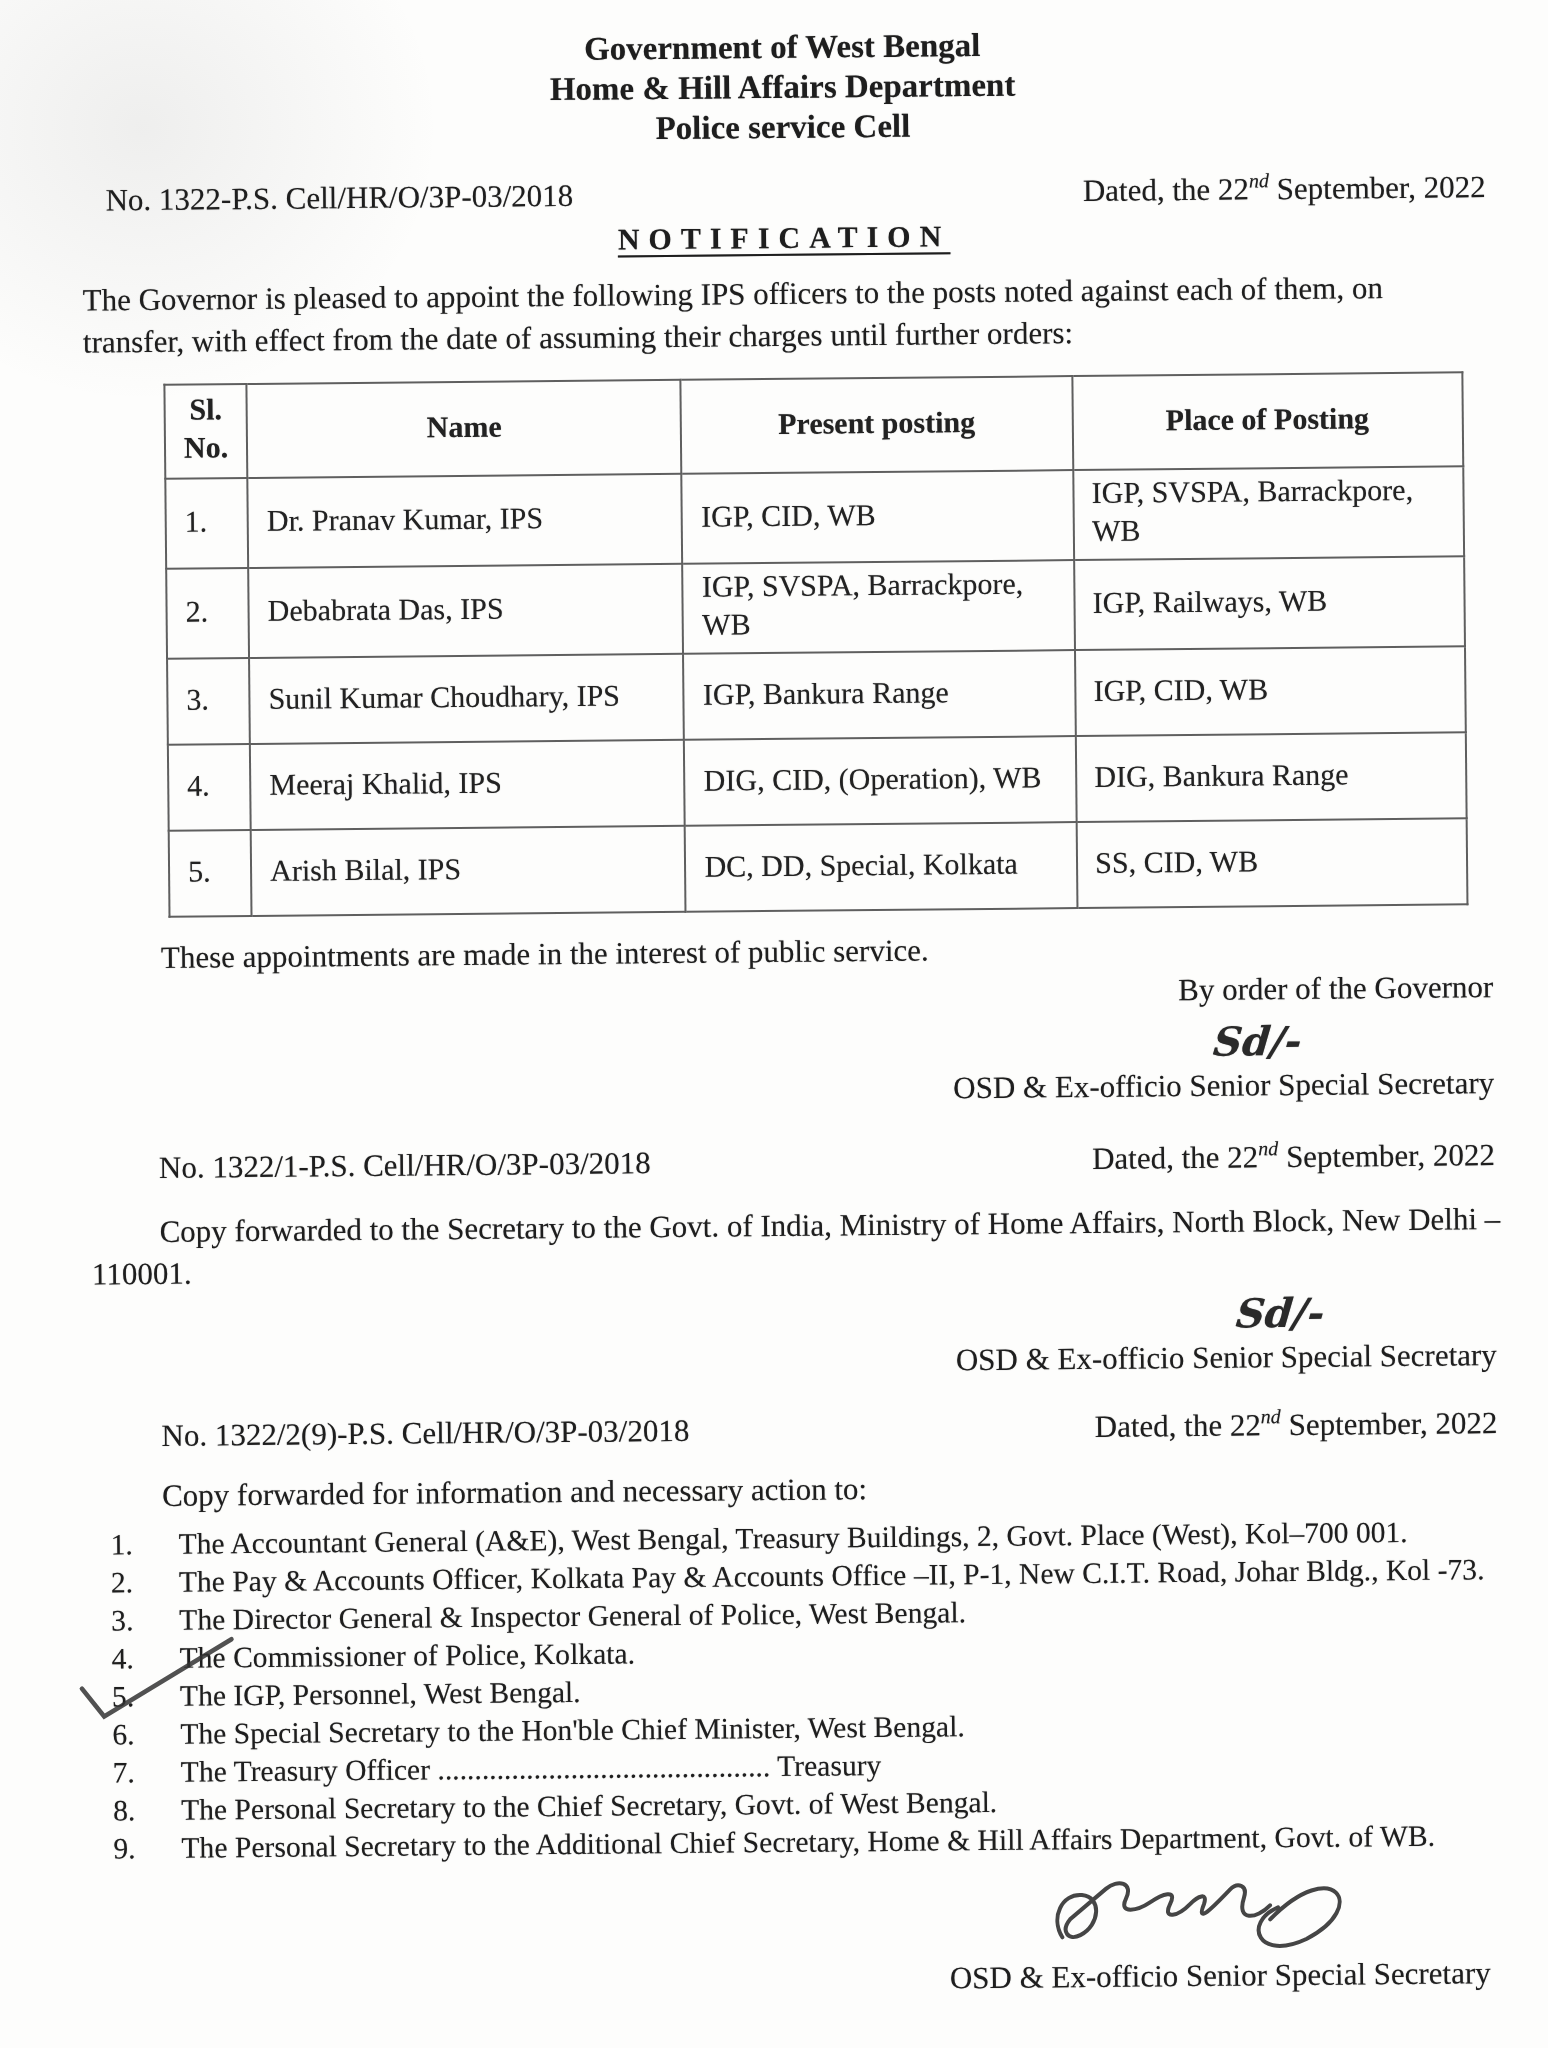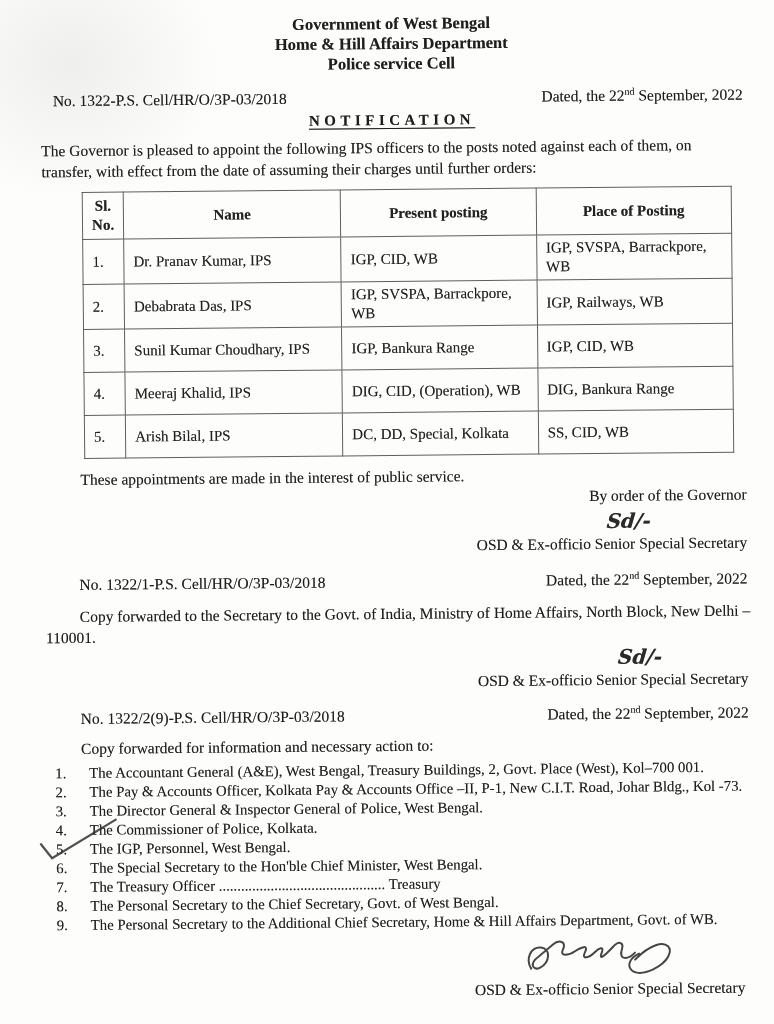--- a/index.html
+++ b/index.html
@@ -21,21 +21,21 @@
     padding:14px 28px 0 44px;
     transform:rotate(-0.55deg);
     transform-origin:50% 42%;
     text-shadow:0 0 0.5px rgba(20,20,20,0.45);
   }
   .hdr { text-align:center; font-weight:bold; font-size:16.5px; line-height:20px; }
   .ref-row { display:flex; justify-content:space-between; align-items:baseline; font-size:15.5px; }
   .ref-row.r1 { margin-top:14px; padding-left:12px; }
   .ref-row.r2 { margin-top:16px; padding-left:34px; }
   .ref-row.r3 { margin-top:14px; padding-left:34px; }
-  .sup { font-size:10px; vertical-align:6px; }
+  .sup { font-size:10px; vertical-align:6px;font-style:italic; }
   .notif {
     text-align:center; font-weight:bold; font-size:15px; letter-spacing:4.5px;
     margin-top:5px; text-decoration:underline; text-underline-offset:3px;
   }
   .intro { margin-top:8px; font-size:15.5px; line-height:21px; width:704px; }
   table.appt {
     border-collapse:collapse; margin:10px 0 0 40px; width:650px;
     font-size:15px; color:#222;
   }
   table.appt th, table.appt td {

